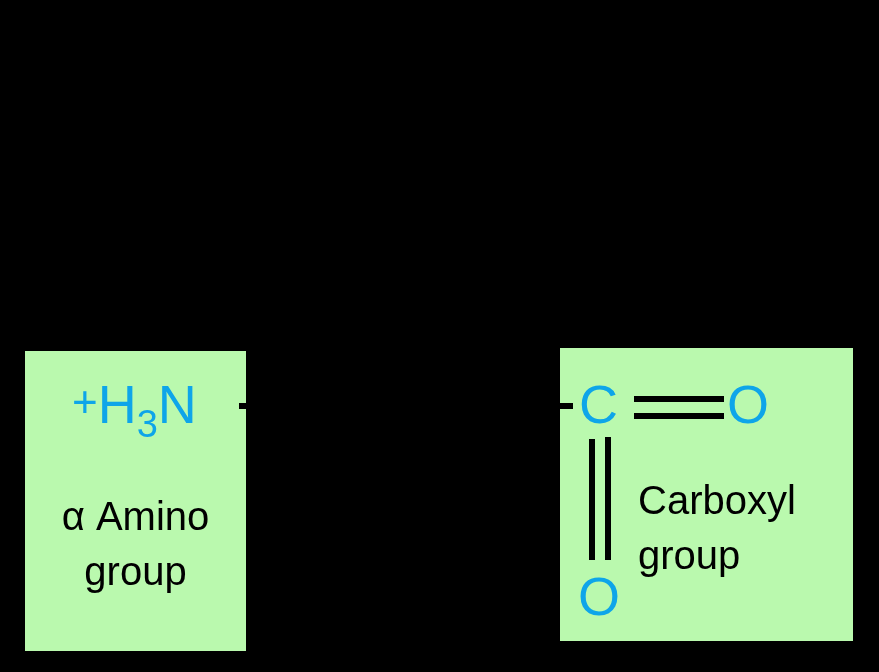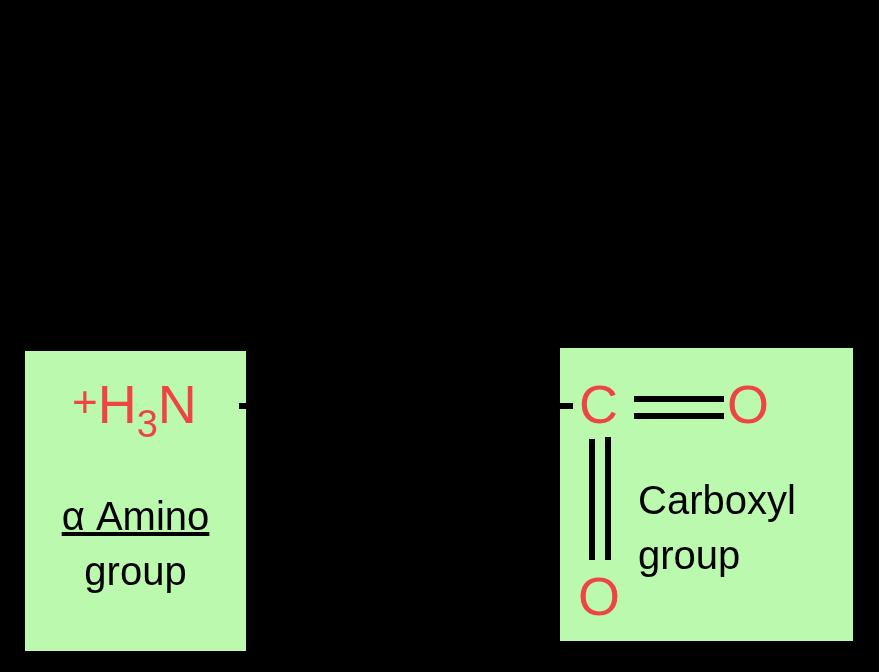--- a/index.html
+++ b/index.html
@@ -33,21 +33,21 @@
   #carboxyl-box {
     left: 560px;
     top: 348px;
     width: 293px;
     height: 293px;
   }
 
   
   .formula {
     position: absolute;
-    color: #ef4444;
+    color: #0ea5e9;
     font-family: "Liberation Sans", sans-serif;
     font-weight: 400;
     white-space: nowrap;
     line-height: 1;
   }
   #amino-formula {
     left: 72px;
     top: 377px;
     font-size: 54px;
   }
@@ -129,21 +129,21 @@
     font-size: 40px;
     line-height: 55px;
     white-space: nowrap;
   }
   #amino-caption {
     left: 25px;
     top: 489px;
     width: 221px;
     text-align: center;
   }
-  #amino-caption .line1 { display: block; text-decoration: underline; }
+  #amino-caption .line1 { display: block; }
   #amino-caption .line2 { display: block; }
   #carboxyl-caption {
     left: 638px;
     top: 455px;
     text-align: left;
   }
   #carboxyl-caption .line1 { display: block; margin-top: 18px; }
   #carboxyl-caption .line2 { display: block; }
 </style>
 </head>

